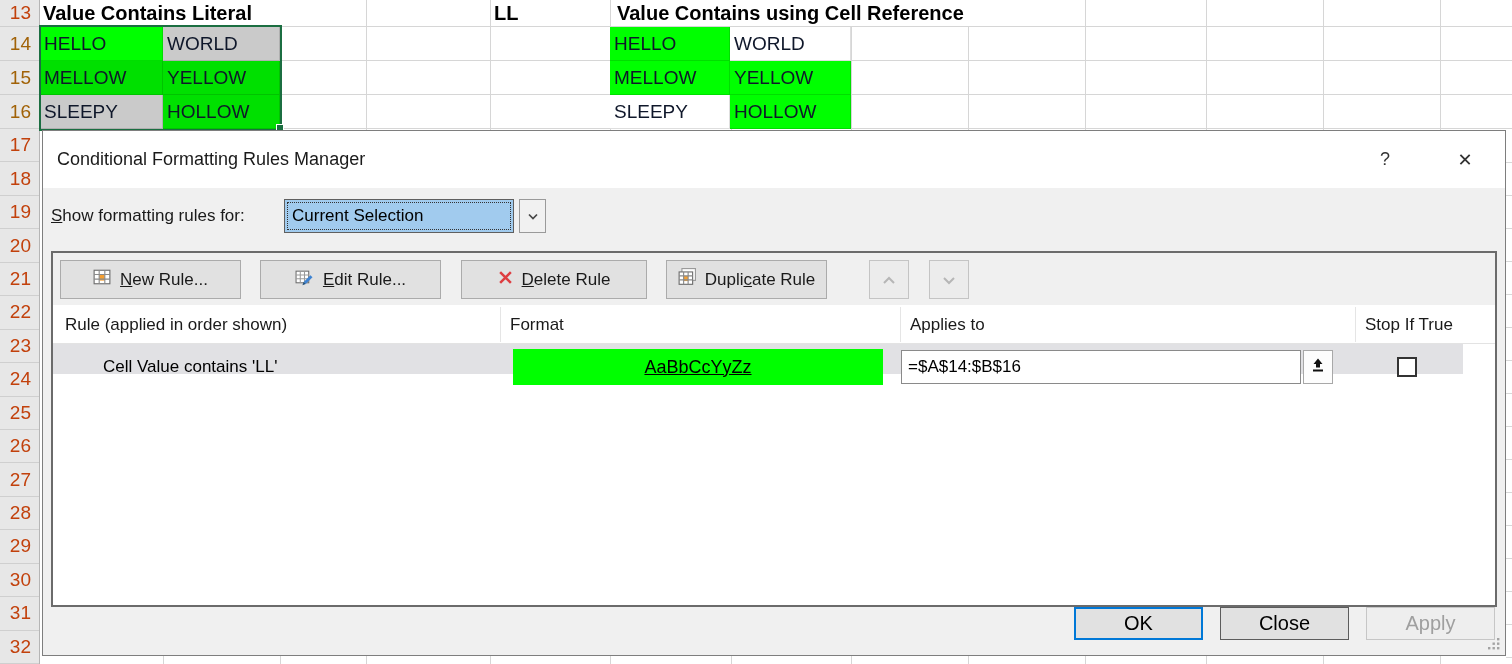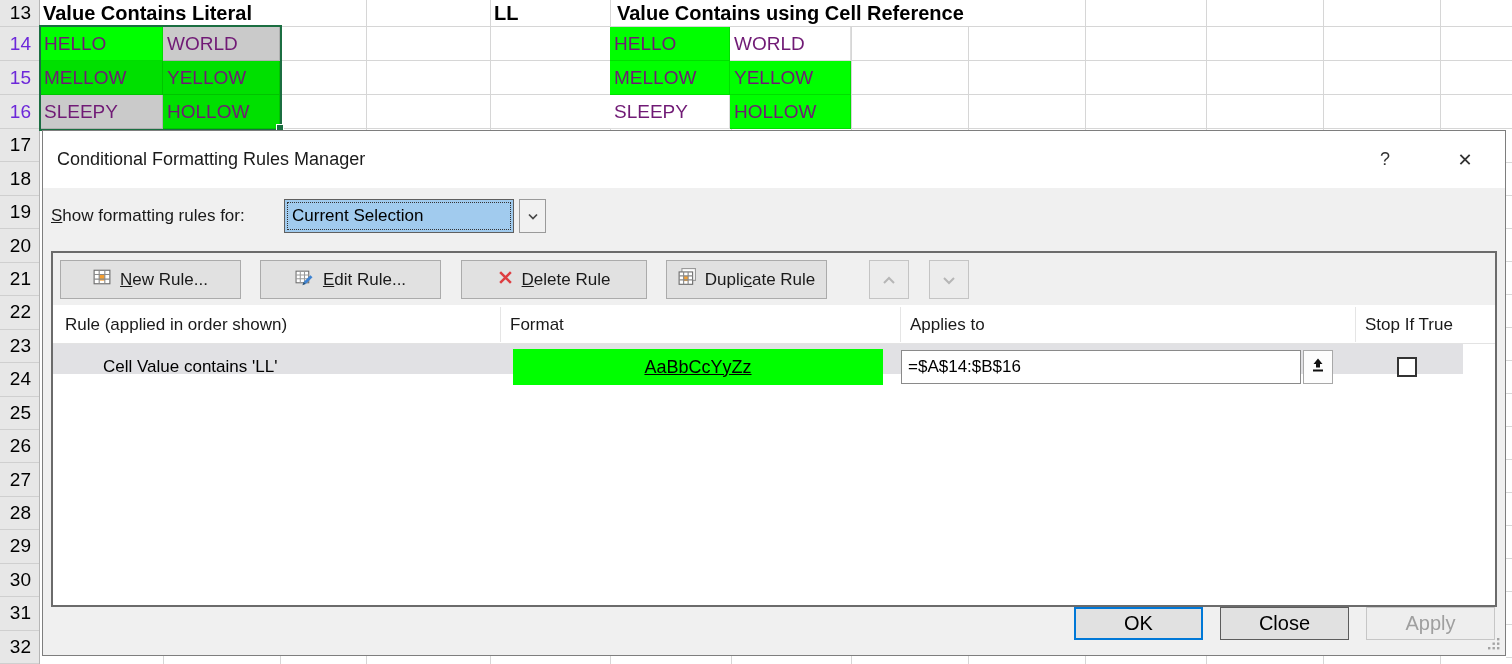--- a/index.html
+++ b/index.html
@@ -9,47 +9,47 @@
     -webkit-font-smoothing:antialiased;
   }
   
   .row-header{
     position:absolute;left:0;top:0;width:40px;height:664px;z-index:2;
     background:#e7e7e7;border-right:1px solid #b5b5b5;box-sizing:border-box;
     display:flex;flex-direction:column;
   }
   .rh{
     box-sizing:border-box;flex:0 0 auto;display:flex;align-items:center;justify-content:flex-end;
-    padding-right:8px;border-bottom:1px solid #cfcfcf;color:#000000;font-size:19px;
+    padding-right:8px;border-bottom:1px solid #cfcfcf;color:#c2410c;font-size:19px;
   }
   .rh.h13{height:27px}
   .rh.h34{height:34px}
   .rh.hfx{flex:1 1 0}
-  .rh.sel{color:#6d28d9;font-weight:400}
+  .rh.sel{color:#a16207;font-weight:400}
 
   .gl{position:absolute;background:#d6d6d6;z-index:1}
   .gl.v{width:1px;top:0;height:130px}
   .gl.vp{width:1px;top:27px;height:103px}
   .gl.h{height:1px;left:281px;width:1231px}
   .gl.bv{width:1px;top:656px;height:8px}
   .right-strip{
     position:absolute;left:1506px;top:130px;width:6px;height:534px;z-index:1;
     background:repeating-linear-gradient(to bottom,#ffffff 0 32px,#d8d8d8 32px 33px);
   }
 
   .sheet-hdr{position:absolute;top:0;height:37px;line-height:26px;font-size:20px;font-weight:bold;color:#000;z-index:2;white-space:nowrap}
   .hdr-literal{left:43px}
   .hdr-ll{left:494px}
   .hdr-ref{left:617px}
 
   .cell-block{position:absolute;top:27px;display:grid;grid-auto-rows:34px;z-index:2}
   .block-left{left:40px;width:240px;grid-template-columns:123px 117px}
   .block-right{left:610px;width:241px;grid-template-columns:120px 121px}
   .scell{
-    box-sizing:border-box;font-size:19px;color:#701a75;padding-left:4px;
+    box-sizing:border-box;font-size:19px;color:#0f172a;padding-left:4px;
     display:flex;align-items:center;
     border-right:1px solid rgba(0,0,0,0.13);border-bottom:1px solid rgba(0,0,0,0.13);
     white-space:nowrap;overflow:hidden;
   }
   .selection-outline{
     position:absolute;left:39px;top:25px;width:243px;height:106px;z-index:3;
     border:2px solid #1b6e41;box-sizing:border-box;pointer-events:none;
   }
   .fill-handle{
     position:absolute;left:276px;top:124px;width:8px;height:8px;z-index:4;

